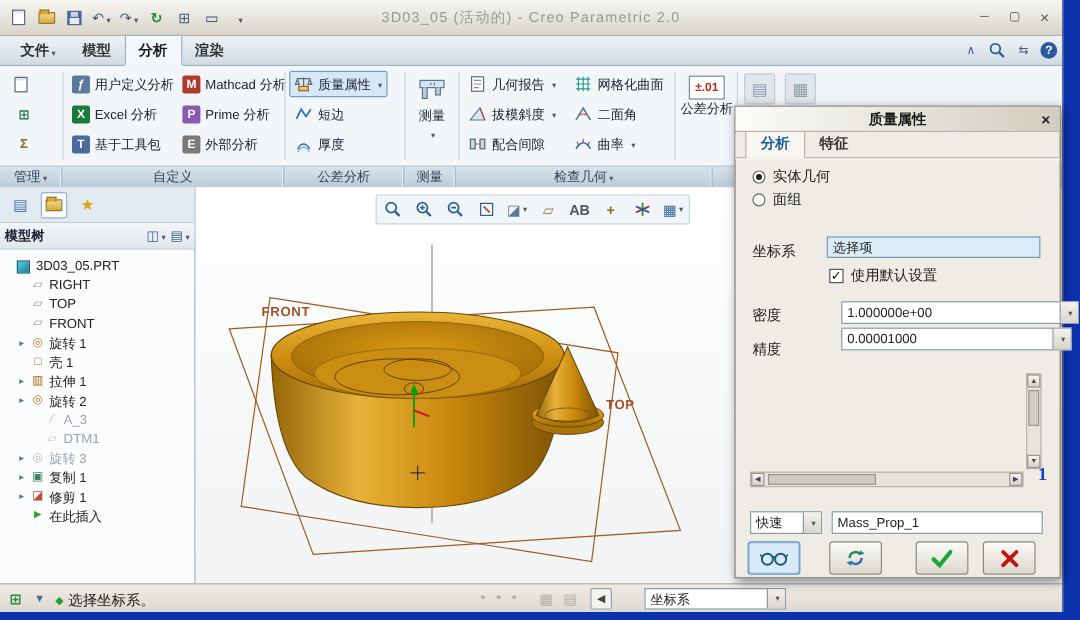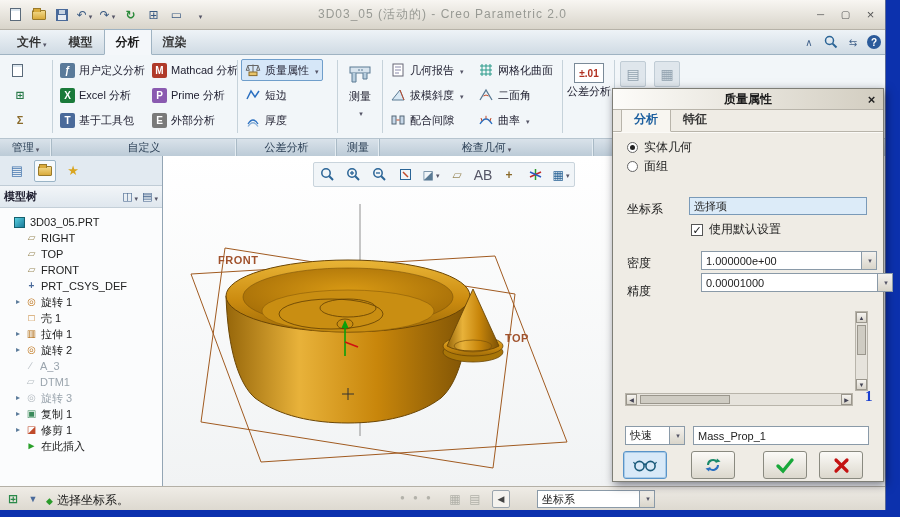--- a/index.html
+++ b/index.html
@@ -42,21 +42,21 @@
 .gseg{height:100%;display:flex;align-items:center;justify-content:center;border-right:1px solid #a9bac6;box-shadow:inset -1px 0 0 #e4ecf2}
 
 .navigator{position:absolute;left:0;top:156px;width:163px;bottom:24px;background:#fbfcfd;border-right:1px solid #93a5b4}
 .navtabs{height:30px;background:#e2eaf1;border-bottom:1px solid #c0ccd6;display:flex;align-items:center;gap:6px;padding:0 6px}
 .ntab{width:22px;height:22px;display:inline-flex;align-items:center;justify-content:center;border:1px solid transparent;border-radius:2px;font-size:13px}
 .ntab.active{background:#f6fafc;border-color:#9ab4c6}
 .tree-header{height:22px;background:linear-gradient(#f2f5f8,#dfe7ee);border-bottom:1px solid #c4cfd8;display:flex;align-items:center;padding:0 4px;gap:4px;font-size:11px;font-weight:bold;color:#223}
 .thbtn{display:inline-flex;align-items:center;color:#41618a;font-size:11px}
 .tree{padding-top:6px;font-size:11px}
 .trow{display:flex;align-items:center;height:16px;white-space:nowrap;cursor:default}
-.lv0{padding-left:4px}.lv1{padding-left:16px}.lv2{padding-left:15px}
+.lv0{padding-left:4px}.lv1{padding-left:16px}.lv2{padding-left:28px}
 .trow .sp{width:9px;flex:0 0 auto}
 .exp{width:9px;flex:0 0 auto;font-size:8px;color:#5a7a9a;line-height:16px}
 .exp::before{content:"▸"}
 .ti{width:13px;flex:0 0 auto;text-align:center;font-size:10px;line-height:14px;margin-right:3px}
 .ti-part{width:11px;height:11px;background:linear-gradient(135deg,#5ad0e0,#1a7a9a);border:1px solid #14606e;margin-right:5px;margin-left:1px}
 .ti-plane::before{content:"▱";color:#9a8a5a}
 .ti-csys::before{content:"+";color:#4a6a9a;font-weight:bold}
 .ti-revolve::before{content:"◎";color:#c07820}
 .ti-shell::before{content:"□";color:#c07820;font-weight:bold}
 .ti-extrude::before{content:"▥";color:#b06a10}
@@ -374,25 +374,20 @@
           <span class="sp"></span>
           <span class="ti ti-plane"></span>
           <span>TOP</span>
         </div>
       <div class="trow lv1">
           <span class="sp"></span>
           <span class="ti ti-plane"></span>
           <span>FRONT</span>
         </div>
       <div class="trow lv1">
-          <span class="sp"></span>
-          <span class="ti ti-csys"></span>
-          <span>PRT_CSYS_DEF</span>
-        </div>
-      <div class="trow lv1">
           <span class="exp"></span>
           <span class="ti ti-revolve"></span>
           <span>旋转 1</span>
         </div>
       <div class="trow lv1">
           <span class="sp"></span>
           <span class="ti ti-shell"></span>
           <span>壳 1</span>
         </div>
       <div class="trow lv1">
@@ -468,21 +463,21 @@
           </svg>
         </span>
       <span class="gbtn">
           <span style="font-size:12px;color:#5a7a94">◪</span>
           <span class="car"></span>
         </span>
       <span class="gbtn">
           <span style="font-size:12px;color:#9a8a5a">▱</span>
         </span>
       <span class="gbtn">
-          <span style="font-size:14px;font-weight:normal;color:#556">AB</span>
+          <span style="font-size:12px;font-weight:bold;color:#556">AB</span>
         </span>
       <span class="gbtn">
           <span style="font-weight:bold;font-size:12px;color:#8a6a2a">+</span>
         </span>
       <span class="gbtn">
           <svg width="15" height="15" viewBox="0 0 15 15">
             <line x1="7.5" y1="2" x2="7.5" y2="13" stroke="#2a9a2a" stroke-width="1.5"></line>
             <line x1="2" y1="10" x2="13" y2="5" stroke="#c02a2a" stroke-width="1.5"></line>
             <line x1="2" y1="5" x2="13" y2="10" stroke="#2a5ac0" stroke-width="1.5"></line>
           </svg>
@@ -602,21 +597,21 @@
   <span class="dlbl" style="left:14px;top:112px">坐标系</span>
   <div class="collector" style="left:76px;top:108px;width:178px;height:18px">
     <span>选择项</span>
   </div>
   <div class="rrow" style="left:78px;top:132px">
     <span class="chk">✓</span>
     <span>使用默认设置</span>
   </div>
 
   <span class="dlbl" style="left:14px;top:166px">密度</span>
-  <div class="dcombo" style="left:88px;top:162px;width:176px">
+  <div class="dcombo" style="left:88px;top:162px;width:198px">
     <span>1.000000e+00</span>
     <span class="cbtn">
         <span class="car"></span>
       </span>
   </div>
   <span class="dlbl" style="left:14px;top:194px">精度</span>
   <div class="dcombo" style="left:88px;top:184px;width:192px">
     <span>0.00001000</span>
     <span class="cbtn">
         <span class="car"></span>

